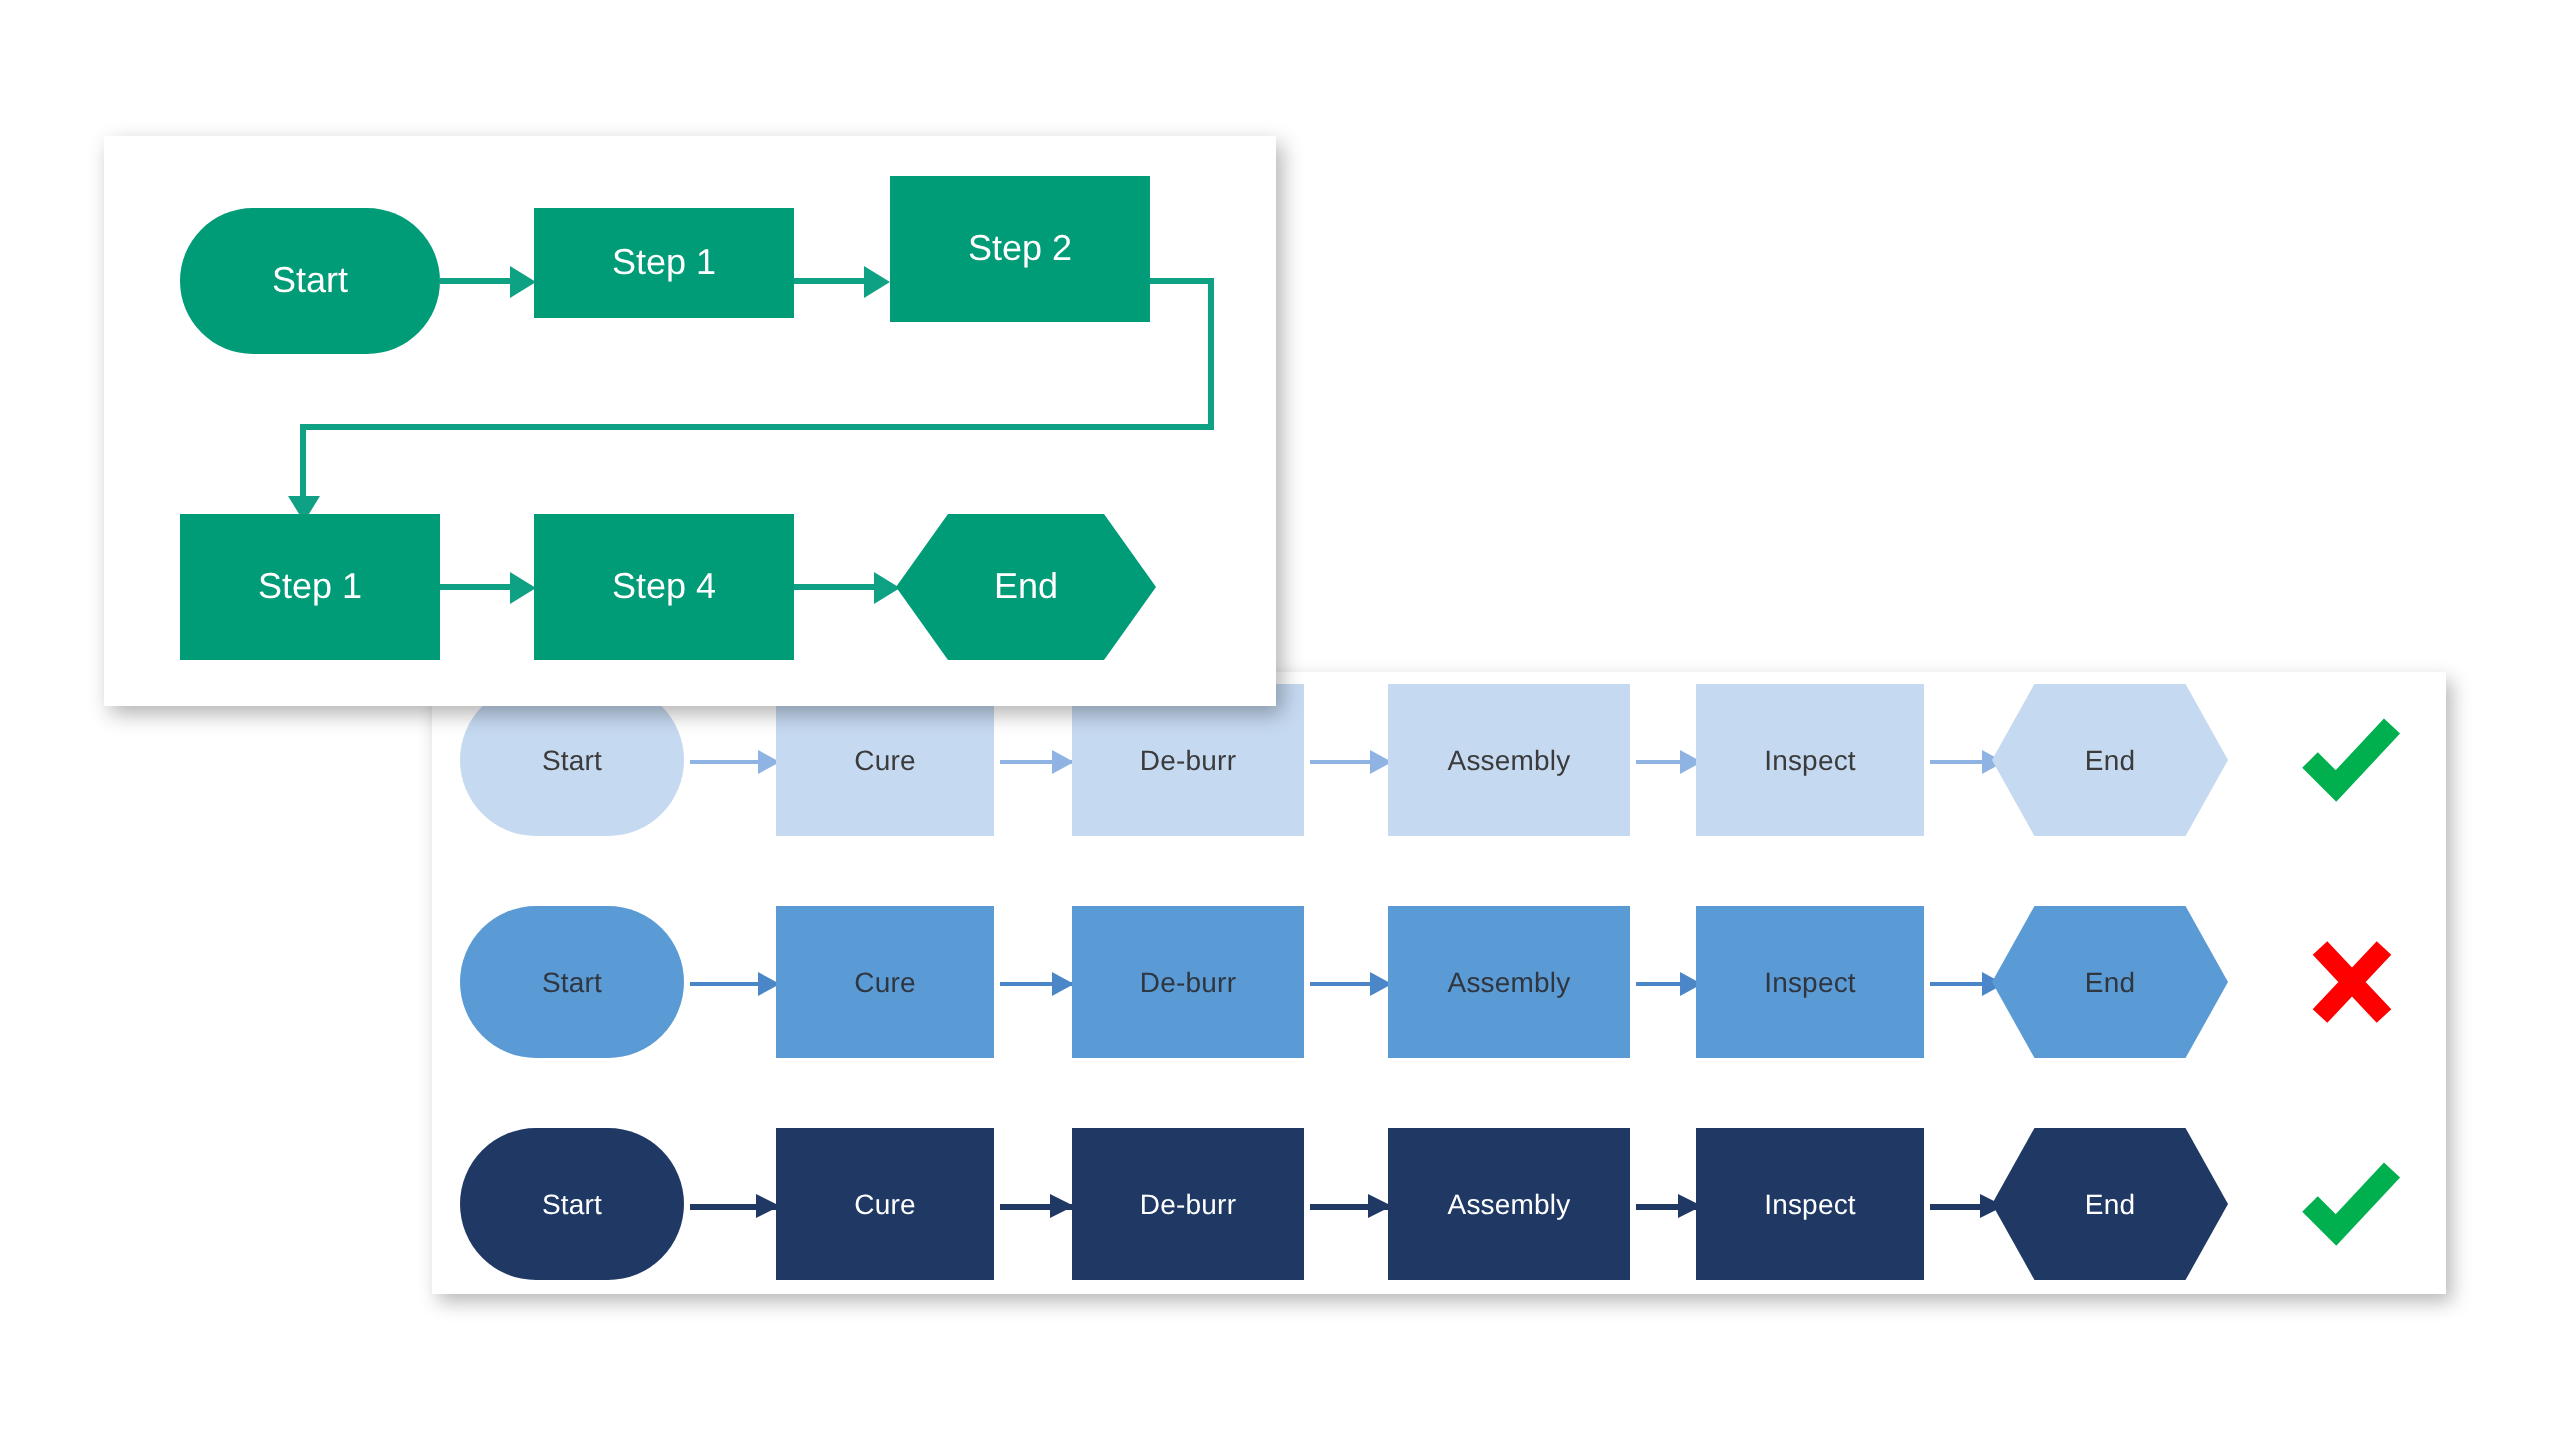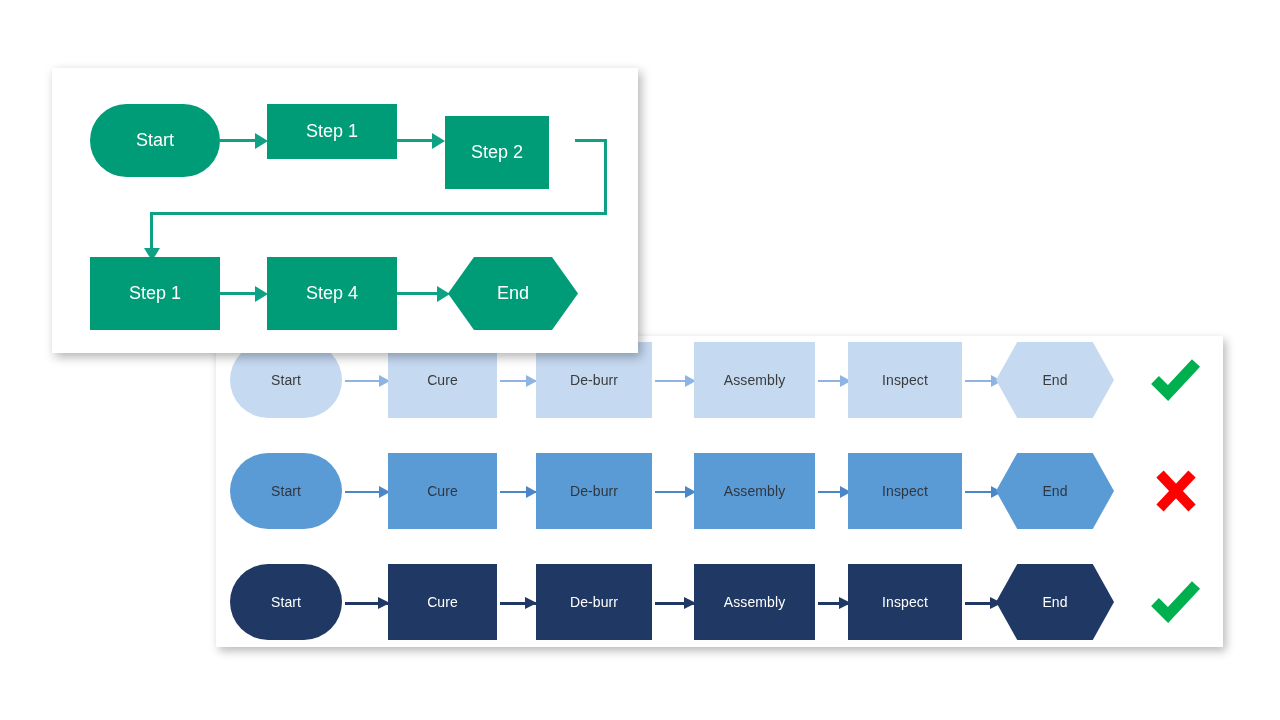--- a/index.html
+++ b/index.html
@@ -267,21 +267,21 @@
     <div class="g-conn" style="left:168px;top:71px;width:38px;"></div>
     <div class="g-head" style="left:203px;top:64.5px;"></div>
 
     <div class="g-node" style="left:215px;top:36px;width:130px;height:55px;">
         <span>Step 1</span>
       </div>
 
     <div class="g-conn" style="left:345px;top:71px;width:37px;"></div>
     <div class="g-head" style="left:380px;top:64.5px;"></div>
 
-    <div class="g-node" style="left:393px;top:48px;width:104px;height:73px;">
+    <div class="g-node" style="left:393px;top:20px;width:130px;height:73px;">
         <span>Step 2</span>
       </div>
 
     <div class="g-conn" style="left:523px;top:71px;width:32px;"></div>
     <div class="g-vline" style="left:552px;top:71px;height:75px;"></div>
     <div class="g-conn" style="left:98px;top:144px;width:457px;"></div>
     <div class="g-vline" style="left:98px;top:144px;height:39px;"></div>
     <div class="g-head-down" style="left:91.5px;top:180px;"></div>
 
     <div class="g-node" style="left:38px;top:189px;width:130px;height:73px;">

